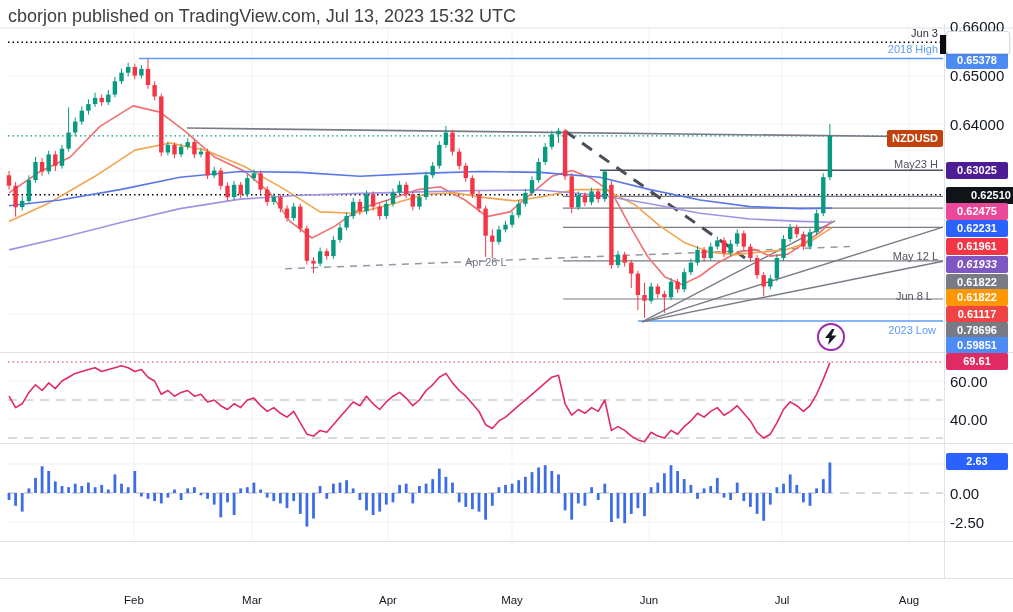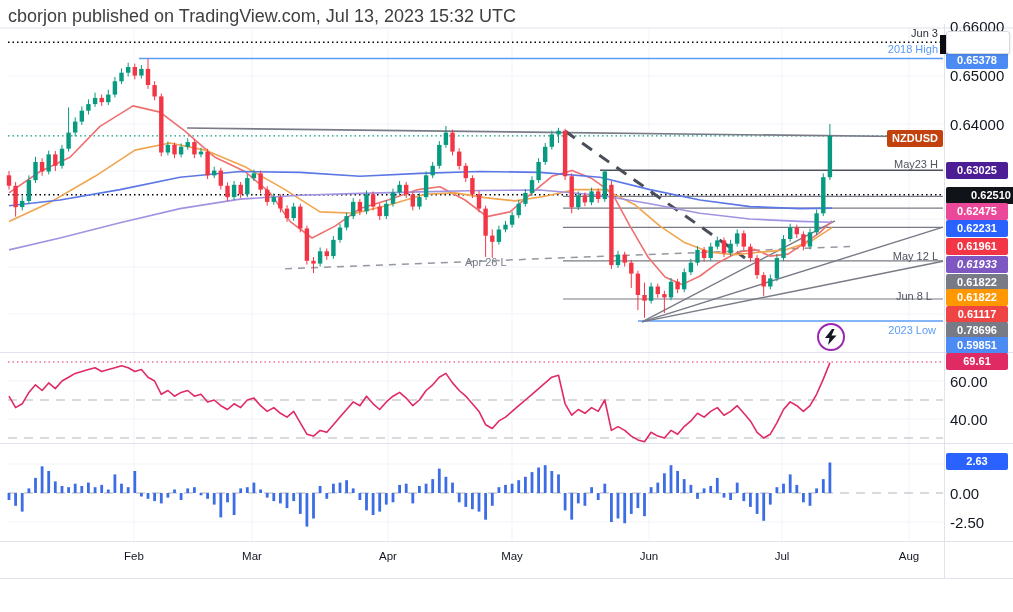--- a/index.html
+++ b/index.html
@@ -5,21 +5,21 @@
   html,body{margin:0;padding:0;background:#fff;}
   .stage{position:relative;width:1013px;height:612px;background:#ffffff;
          font-family:"Liberation Sans",sans-serif;overflow:hidden;}
   .hdr{position:absolute;left:8px;top:6px;font-size:18px;color:#404040;}
   #plot{position:absolute;left:0;top:0;}
   .lbl{position:absolute;font-size:11px;white-space:nowrap;transform:translateY(-50%);}
   .lbl.right{transform:translate(-100%,-50%);}
   .axlbl{position:absolute;font-size:15px;color:#131722;transform:translateY(-50%);white-space:nowrap;}
   .badge{position:absolute;height:17px;line-height:17px;font-size:11px;font-weight:bold;
          color:#fff;text-align:center;border-radius:2px;white-space:nowrap;}
-  .month{position:absolute;font-size:11.5px;color:#131722;transform:translateX(-50%);}
+  .month{position:absolute;font-size:11.5px;color:#131722;transform:translateX(-50%);margin-top:44px;}
   .tipbox{position:absolute;background:#fff;border:1px solid #d6d9e0;border-radius:3px;box-shadow:0 1px 3px rgba(0,0,0,.12);}
   .tipbar{position:absolute;background:#0a0c12;}
   .bolt{position:absolute;width:24px;height:24px;border:2px solid #9c27b0;border-radius:50%;
         background:#fff;display:flex;align-items:center;justify-content:center;}
   .footer{position:absolute;left:8px;top:585px;display:flex;align-items:center;gap:6px;}
   .brand{font-size:15px;font-weight:600;color:#131722;letter-spacing:.2px;}
 </style>
 </head>
 <body>
 

